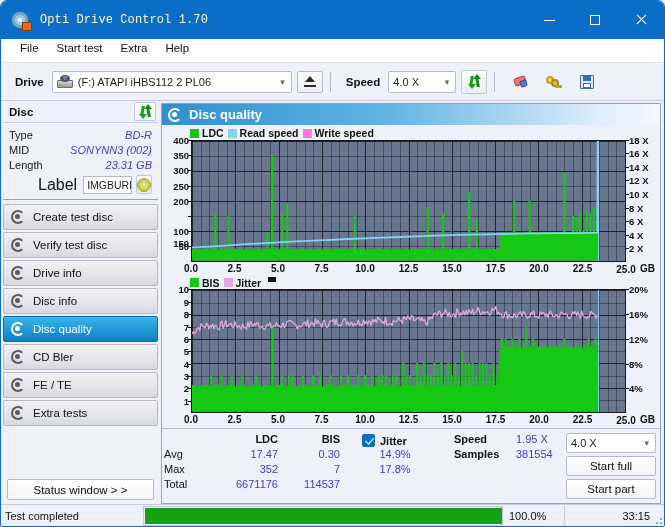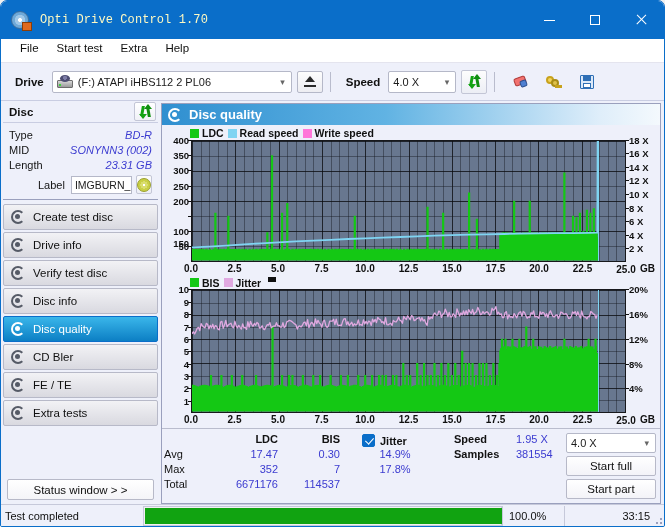--- a/index.html
+++ b/index.html
@@ -183,21 +183,21 @@
     display:flex;align-items:center;justify-content:center;
   }
   .disc-info {
     background: #eef0fa; padding: 4px 6px 5px 6px;
     border-bottom: 1px solid #9aa0bd;
   }
   .info-row { display: flex; align-items: center; height: 15px; font-size: 11px; }
   .info-row .k { color: #141414; }
   .info-row .v { margin-left: auto; color: #3b3bd0; font-style: italic; }
   .label-row { display: flex; align-items: center; margin-top: 3px; }
-  .label-row .k { color: #141414; font-size: 11px; padding-left: 29px; }
+  .label-row .k { color: #141414; font-size: 16px; padding-left: 29px; }
   .label-box {
     margin-left: 6px; width: 81px; height: 18px;
     background: #fff; border: 1px solid #b5b8c8;
     font-size: 10.5px; color: #1b1b1b;
     display: flex; align-items: center; padding-left: 3px;
     overflow: hidden; white-space: nowrap;
   }
   .disc-btn-sm {
     margin-left: 4px; width: 21px; height: 19px;
     background: linear-gradient(#fcfcfc,#eceef5);
@@ -478,28 +478,28 @@
               <i class="ring"></i>
               <i class="dot"></i>
             </span>
           <span>Create test disc</span>
         </div>
         <div class="nav-item">
           <span class="nav-ico">
               <i class="ring"></i>
               <i class="dot"></i>
             </span>
-          <span>Drive info</span>
+          <span>Verify test disc</span>
         </div>
         <div class="nav-item">
           <span class="nav-ico">
               <i class="ring"></i>
               <i class="dot"></i>
             </span>
-          <span>Verify test disc</span>
+          <span>Drive info</span>
         </div>
         <div class="nav-item">
           <span class="nav-ico">
               <i class="ring"></i>
               <i class="dot"></i>
             </span>
           <span>Disc info</span>
         </div>
         <div class="nav-item active">
           <span class="nav-ico">

